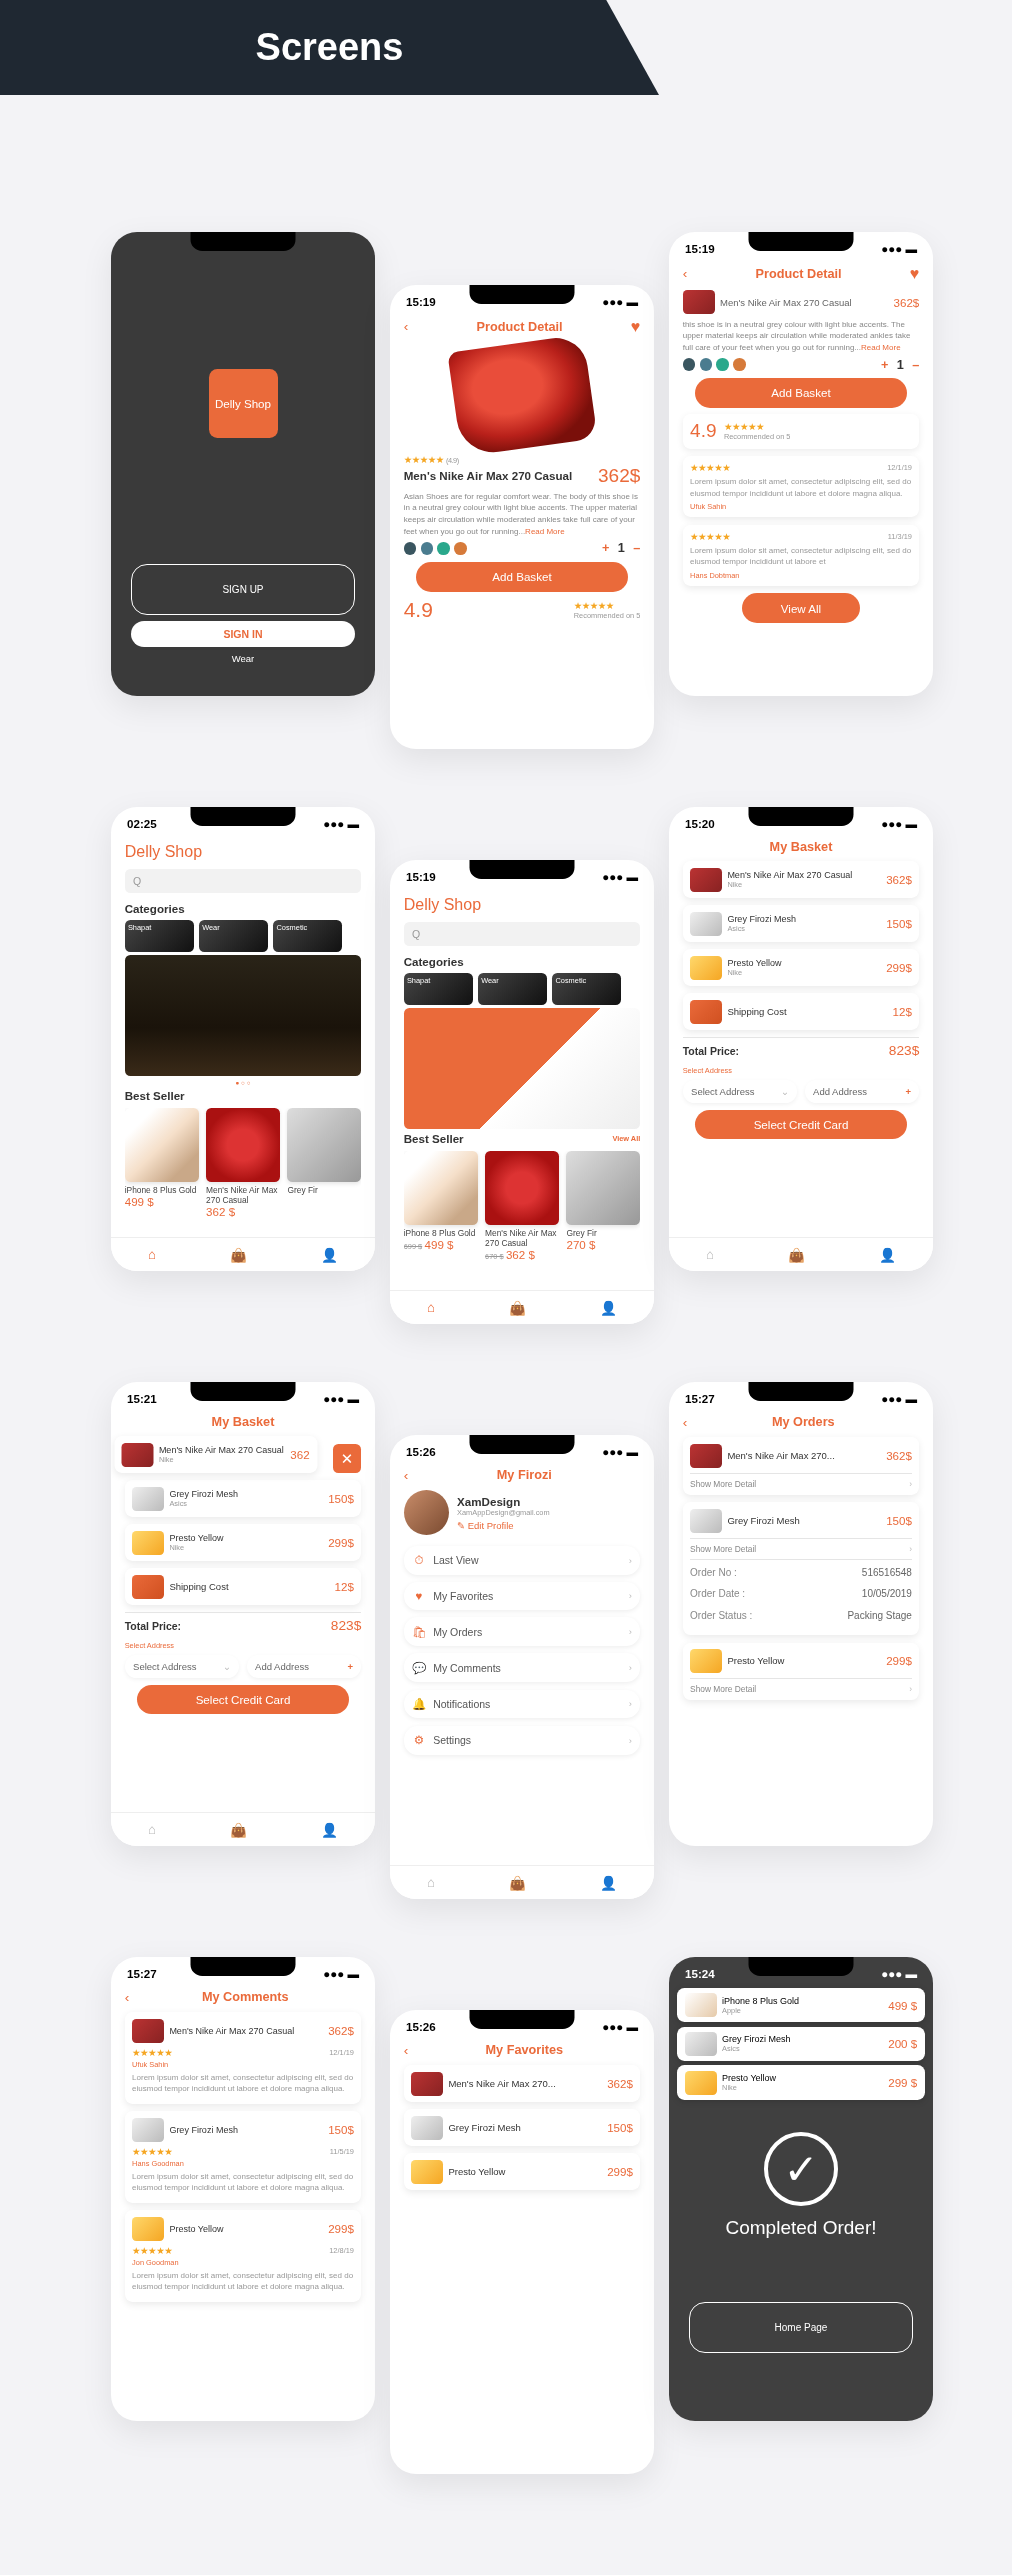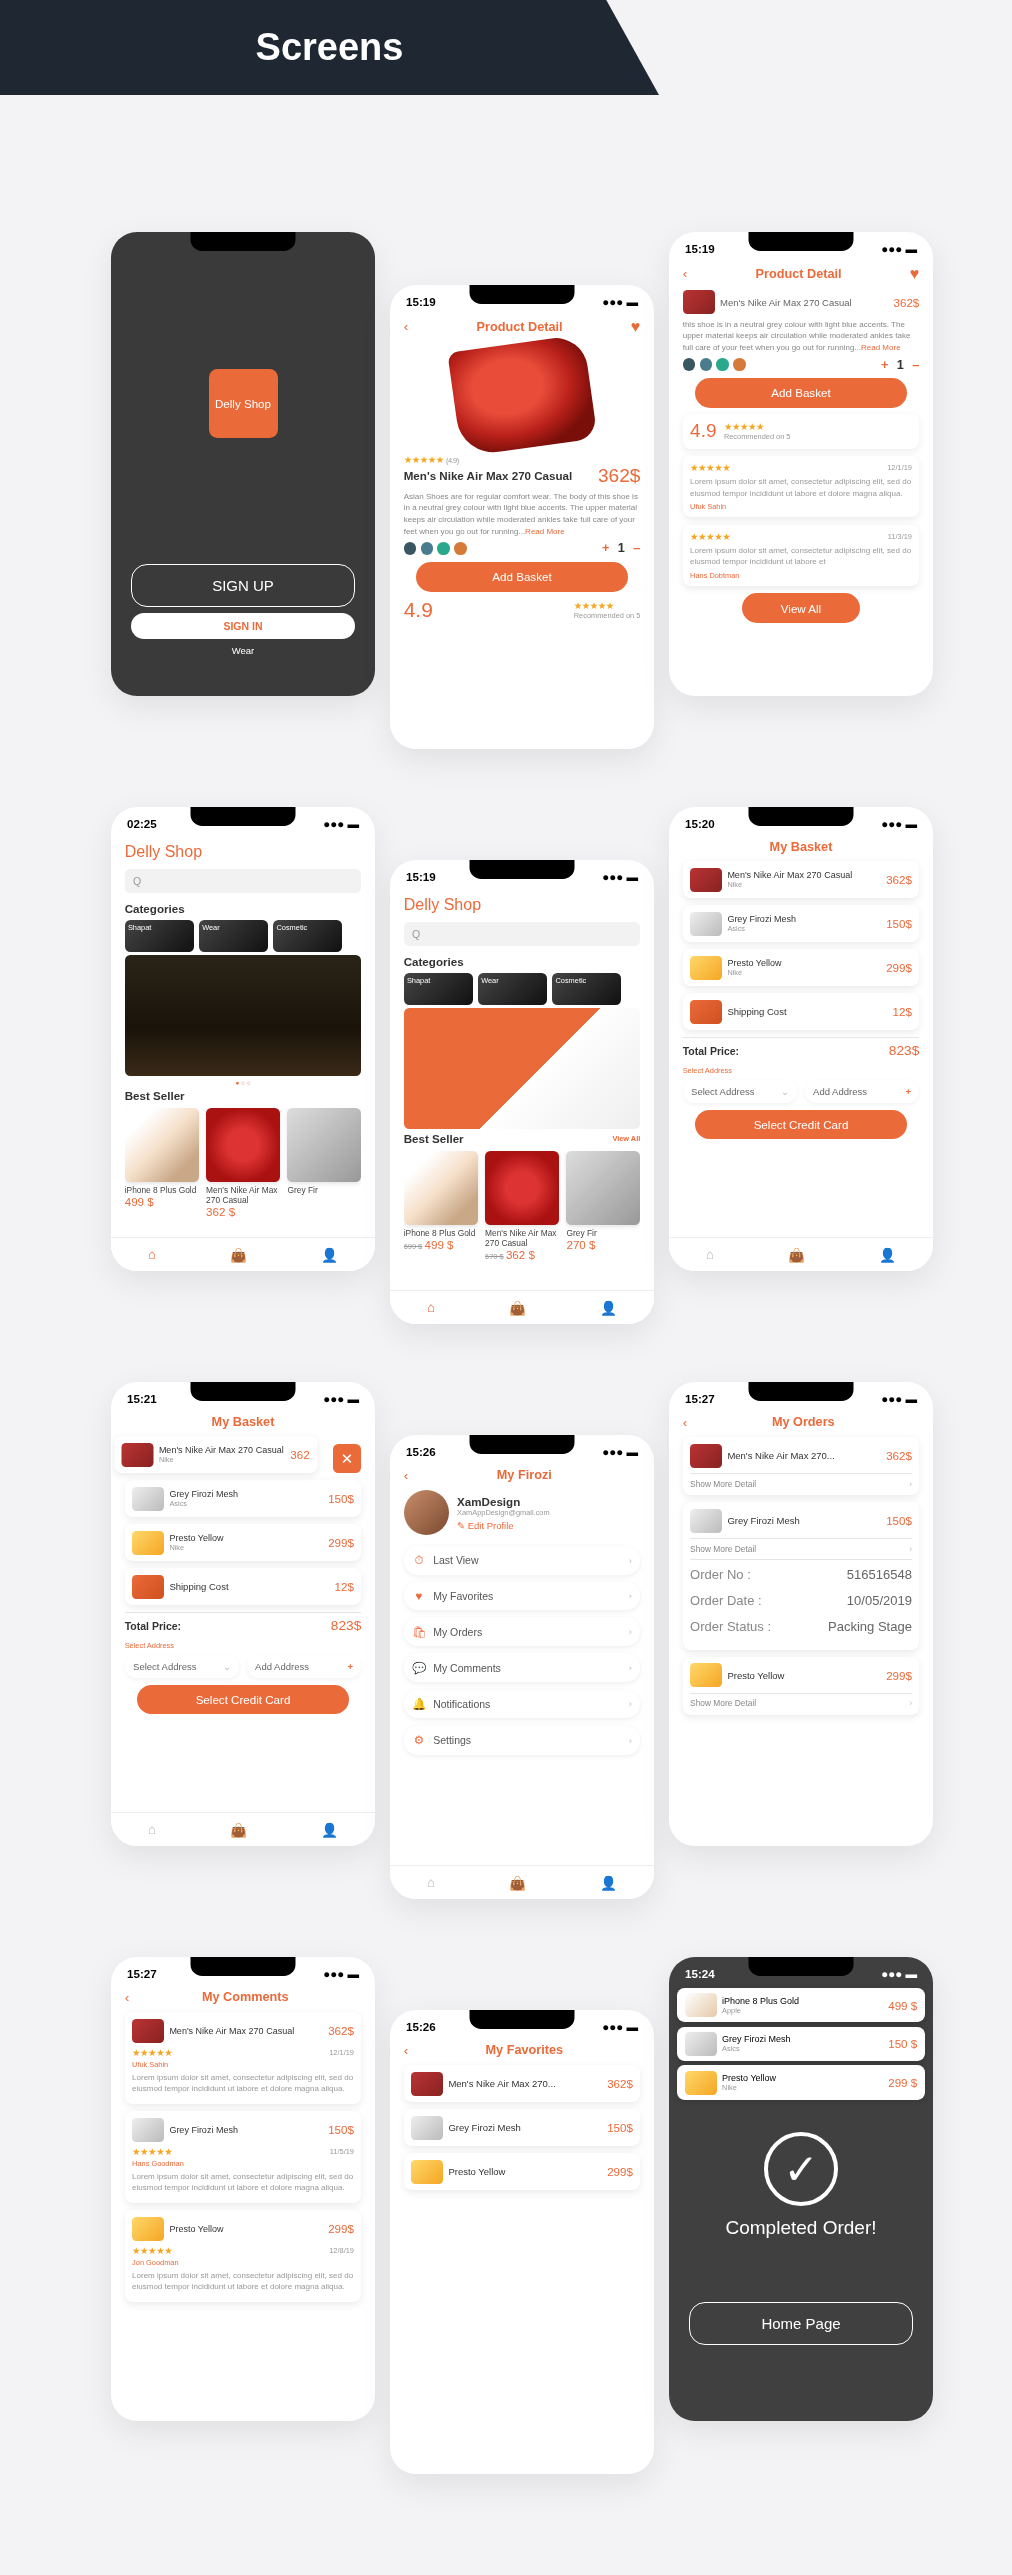--- a/index.html
+++ b/index.html
@@ -13,21 +13,21 @@
 .phone.dark .psb,.phone.orange .psb{color:#fff}
 .notch{position:absolute;top:0;left:50%;transform:translateX(-50%);width:105px;height:19px;background:#000;border-radius:0 0 11.6px 11.6px}
 .phone.dark .notch{background:#000}
 .content{padding:6.3px 13.7px;color:#333}
 .title-row{display:flex;align-items:center;justify-content:space-between;margin-bottom:7.4px}
 .title-row .back{color:#ea6a3a;font-size:13.7px}
 .title-row .t{color:#ea6a3a;font-size:12.7px;font-weight:600;flex:1;text-align:center}
 .title-row .heart{color:#ea6a3a;font-size:16px}
 .card{background:#fff;border-radius:7.4px;box-shadow:0 2.1px 7.4px rgba(0,0,0,.08);padding:6.3px 7.4px;margin-bottom:7.4px}
 .btn-primary{background:#ea6a3a;color:#fff;font-size:11.6px;font-weight:500;border-radius:16px;padding:8.4px 0;text-align:center;margin:6.3px auto;width:90%}
-.btn-outline{border:1.1px solid #fff;color:#fff;border-radius:16px;padding:12px 0;text-align:center;width:85%;margin:5.3px auto;font-size:15px}
+.btn-outline{border:1.1px solid #fff;color:#fff;border-radius:16px;padding:19px 0;text-align:center;width:85%;margin:5.3px auto;font-size:10px}
 .btn-white{background:#fff;color:#ea6a3a;border-radius:16px;padding:7.4px 0;text-align:center;width:85%;margin:5.3px auto;font-size:10.5px;font-weight:600}
 .thumb{width:32px;height:24px;border-radius:4.2px;background:linear-gradient(135deg,#b33,#822);display:inline-block;margin-right:5.3px;flex-shrink:0}
 .thumb.g1{background:linear-gradient(135deg,#eee,#bbb)}
 .thumb.g2{background:linear-gradient(135deg,#ffd86b,#f5a623)}
 .thumb.box{background:linear-gradient(135deg,#ea6a3a,#d05020)}
 .row{display:flex;align-items:center;justify-content:space-between}
 .row .name{font-size:9.5px;color:#666;flex:1}
 .price{color:#ea6a3a;font-weight:400;font-size:11.6px}
 .small{font-size:7.4px;color:#999}
 .stars{color:#f5a623;font-size:9.5px;letter-spacing:-0.5px}
@@ -59,21 +59,21 @@
 .avatar{width:45px;height:45px;border-radius:50%;background:linear-gradient(135deg,#c98d6a,#7a4a30)}
 .logo-block{width:69px;height:69px;border-radius:8.4px;background:#ea6a3a;margin:137px auto 42px;display:flex;align-items:center;justify-content:center;color:#fff;font-size:11.6px;text-align:center;font-weight:500}
 .sk{text-align:center;color:#fff;font-size:9.5px;margin-top:5.3px}
 .sel-row{display:flex;gap:7.4px;margin:5.3px 0}
 .sel{flex:1;border-radius:12.7px;padding:6.3px 8.4px;font-size:9.5px;color:#666;box-shadow:0 1.6px 4.2px rgba(0,0,0,.06);display:flex;justify-content:space-between;align-items:center}
 .del-btn{width:28.5px;height:28.5px;background:#ea6a3a;border-radius:5.3px;color:#fff;display:flex;align-items:center;justify-content:center;font-size:14.8px;margin-left:5.3px}
 .divider{height:0.5px;background:#e5e5e5;margin:5.3px 0}
 .qt{display:flex;align-items:center;gap:8.4px}
 .qt span{font-size:12.7px;color:#ea6a3a;font-weight:700}
 .qt .n{color:#333;font-size:12.7px}
-.order-meta{font-size:13px;color:#888;line-height:1.6;margin:3.2px 0 5.3px}
+.order-meta{font-size:10px;color:#888;line-height:1.6;margin:3.2px 0 5.3px}
 .order-meta .v{float:right;color:#666}
 .review-txt{font-size:8px;color:#999;line-height:1.4;margin:3.2px 0}
 .chk-circle{width:74px;height:74px;border:4.2px solid #fff;border-radius:50%;margin:32px auto 10.5px;display:flex;align-items:center;justify-content:center;color:#fff;font-size:42px}
 .done-txt{color:#fff;font-size:19px;text-align:center;font-weight:400}
 .order-card{background:#fff;border-radius:7.4px;padding:5.3px 7.4px;margin:4.2px 8.4px;box-shadow:0 1.6px 6.3px rgba(0,0,0,.15)}
 .desc{font-size:8px;color:#888;line-height:1.45;margin:4.2px 0}
 .readmore{color:#ea6a3a}
 </style>
 </head>
 <body>
@@ -633,21 +633,21 @@
           <div class="small">Apple</div>
         </div>
         <span class="price">499 $</span>
       </div>
 <div class="order-card row">
         <span class="thumb g1"></span>
         <div style="flex:1">
           <div style="font-size:9px">Grey Firozi Mesh</div>
           <div class="small">Asics</div>
         </div>
-        <span class="price">150 $</span>
+        <span class="price">200 $</span>
       </div>
 <div class="order-card row">
         <span class="thumb g2"></span>
         <div style="flex:1">
           <div style="font-size:9px">Presto Yellow</div>
           <div class="small">Nike</div>
         </div>
         <span class="price">299 $</span>
       </div>
 <div class="chk-circle">✓</div>

